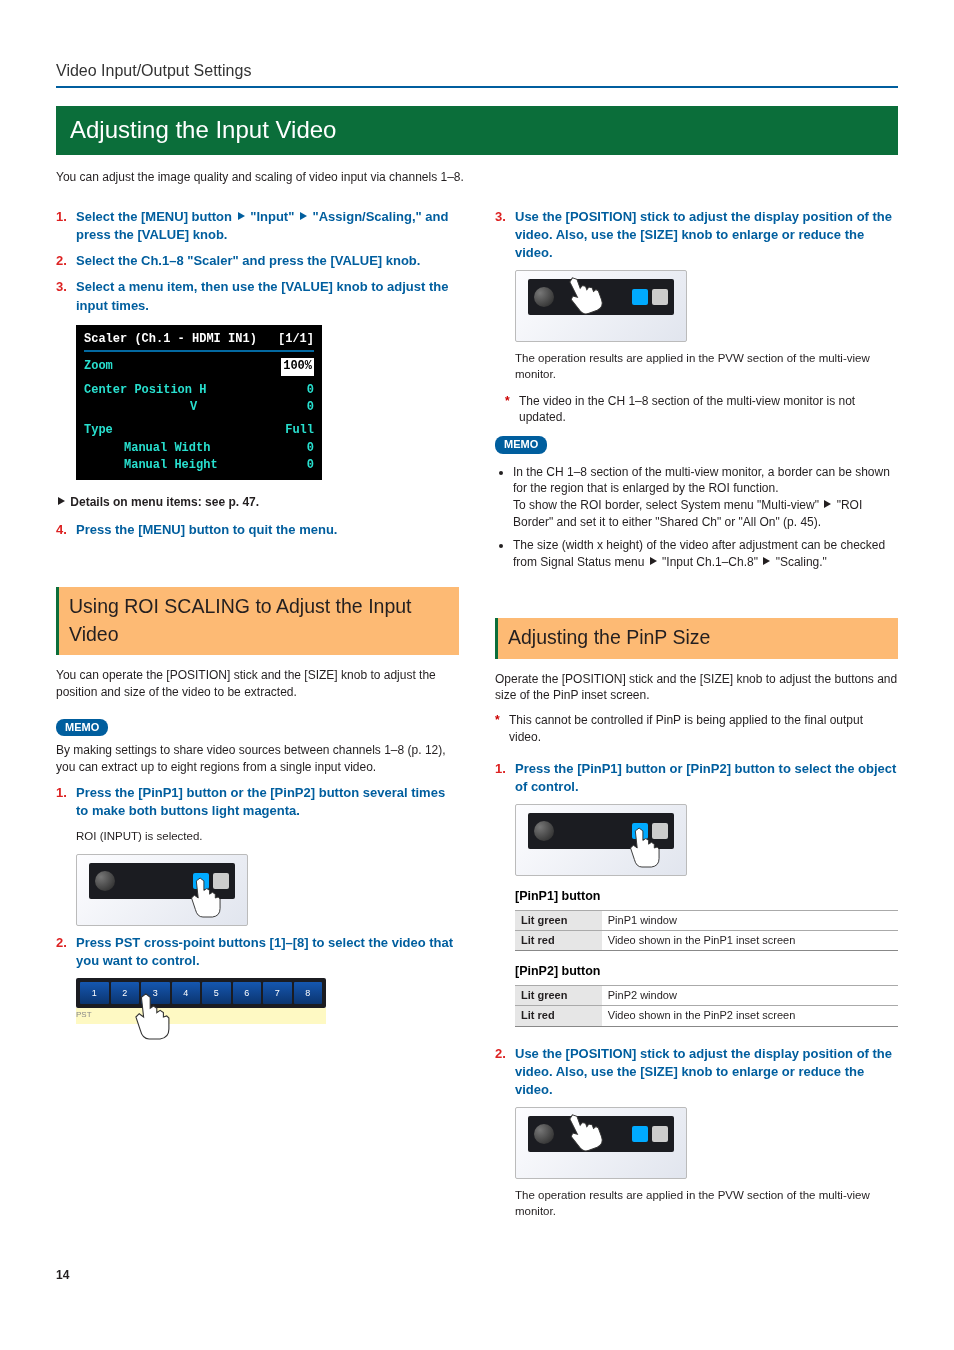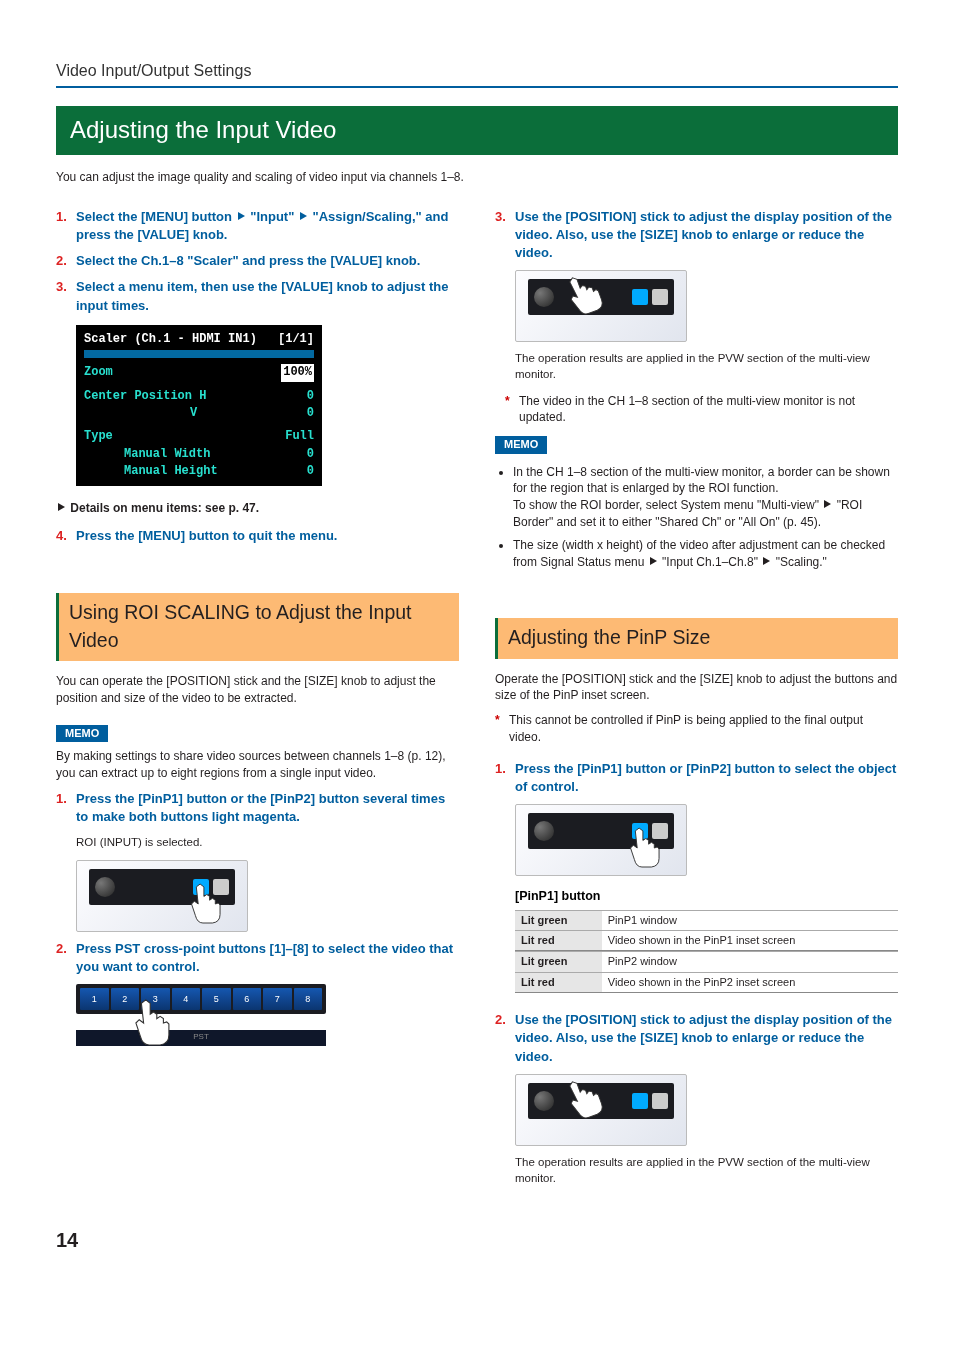--- a/index.html
+++ b/index.html
@@ -87,21 +87,21 @@
     background: #000;
     color: #fff;
     font-family: "Courier New", monospace;
     font-weight: bold;
     font-size: 12px;
     width: 230px;
     padding: 6px 8px;
     line-height: 1.45;
   }
   .menu-title {
-    border-bottom: 8px solid #0369a1;
+    border-bottom: 2px solid #0369a1;
     padding-bottom: 2px;
     margin-bottom: 6px;
     display: flex;
     justify-content: space-between;
   }
   .menu-row {
     display: flex;
     justify-content: space-between;
   }
   .val-box {
@@ -134,21 +134,21 @@
     margin-top: 6px;
     font-size: 12px;
   }
   .star-note .star { width: 14px; flex-shrink:0; color:#c00; font-weight:bold; }
   .star-note .txt { flex:1; }
   .memo-tag {
     display: inline-block;
     background: #005e9e;
     color: #fff;
     font-weight: 700;
-    border-radius: 0;
+    border-radius: 8px;
     padding: 1px 9px;
     font-size: 11px;
     margin-top: 10px;
     margin-bottom: 6px;
   }
   ul.memo-list {
     margin: 4px 0 12px 0;
     padding-left: 18px;
     font-size: 12px;
   }
@@ -224,33 +224,33 @@
     display:flex; gap:2px;
     background:#1b1c21; padding:4px; border-radius:2px;
   }
   .img-pst .btn {
     flex:1; height:22px;
     background:linear-gradient(#1557b0,#0b3570);
     color:#fff; font-size:9px; text-align:center;
     line-height:22px; border-radius:1px;
   }
   .img-pst .label {
-    text-align:center; font-size:8px; color:#333;
-    background:#0f172a; color:#888;
-    margin-top:16px; padding:1px 0 3px 0;
+    text-align:left; font-size:8px; color:#333;
+    background:#fef9c3; color:#888;
+    margin-top:0; padding:1px 0 3px 0;
   }
   .img-pst-wrap { position:relative; }
   .img-pst-wrap .hand {
     position:absolute; left:50px; top:14px; width:44px; height:50px;
   }
 
   .page-num {
     font-weight: 700;
-    font-size: 20px;
-    margin-top: 30px;
+    font-size: 12px;
+    margin-top: 38px;
   }
 </style>
 </head>
 <body>
 
 <div class="page">
   <div class="pretitle">Video Input/Output Settings</div>
   <div class="hr-blue"></div>
 
   <div class="h1-bar">Adjusting the Input Video</div>
@@ -440,20 +440,21 @@
               <td>Lit green</td>
               <td>PinP1 window</td>
             </tr>
         <tr>
               <td>Lit red</td>
               <td>Video shown in the PinP1 inset screen</td>
             </tr>
       </tbody>
         </table>
 
+      <div class="blue-head" style="margin-left:20px">[PinP2] button</div>
       <table class="little" style="margin-left:20px;width:calc(100% - 20px)">
         <tbody>
             <tr>
               <td>Lit green</td>
               <td>PinP2 window</td>
             </tr>
         <tr>
               <td>Lit red</td>
               <td>Video shown in the PinP2 inset screen</td>
             </tr>

